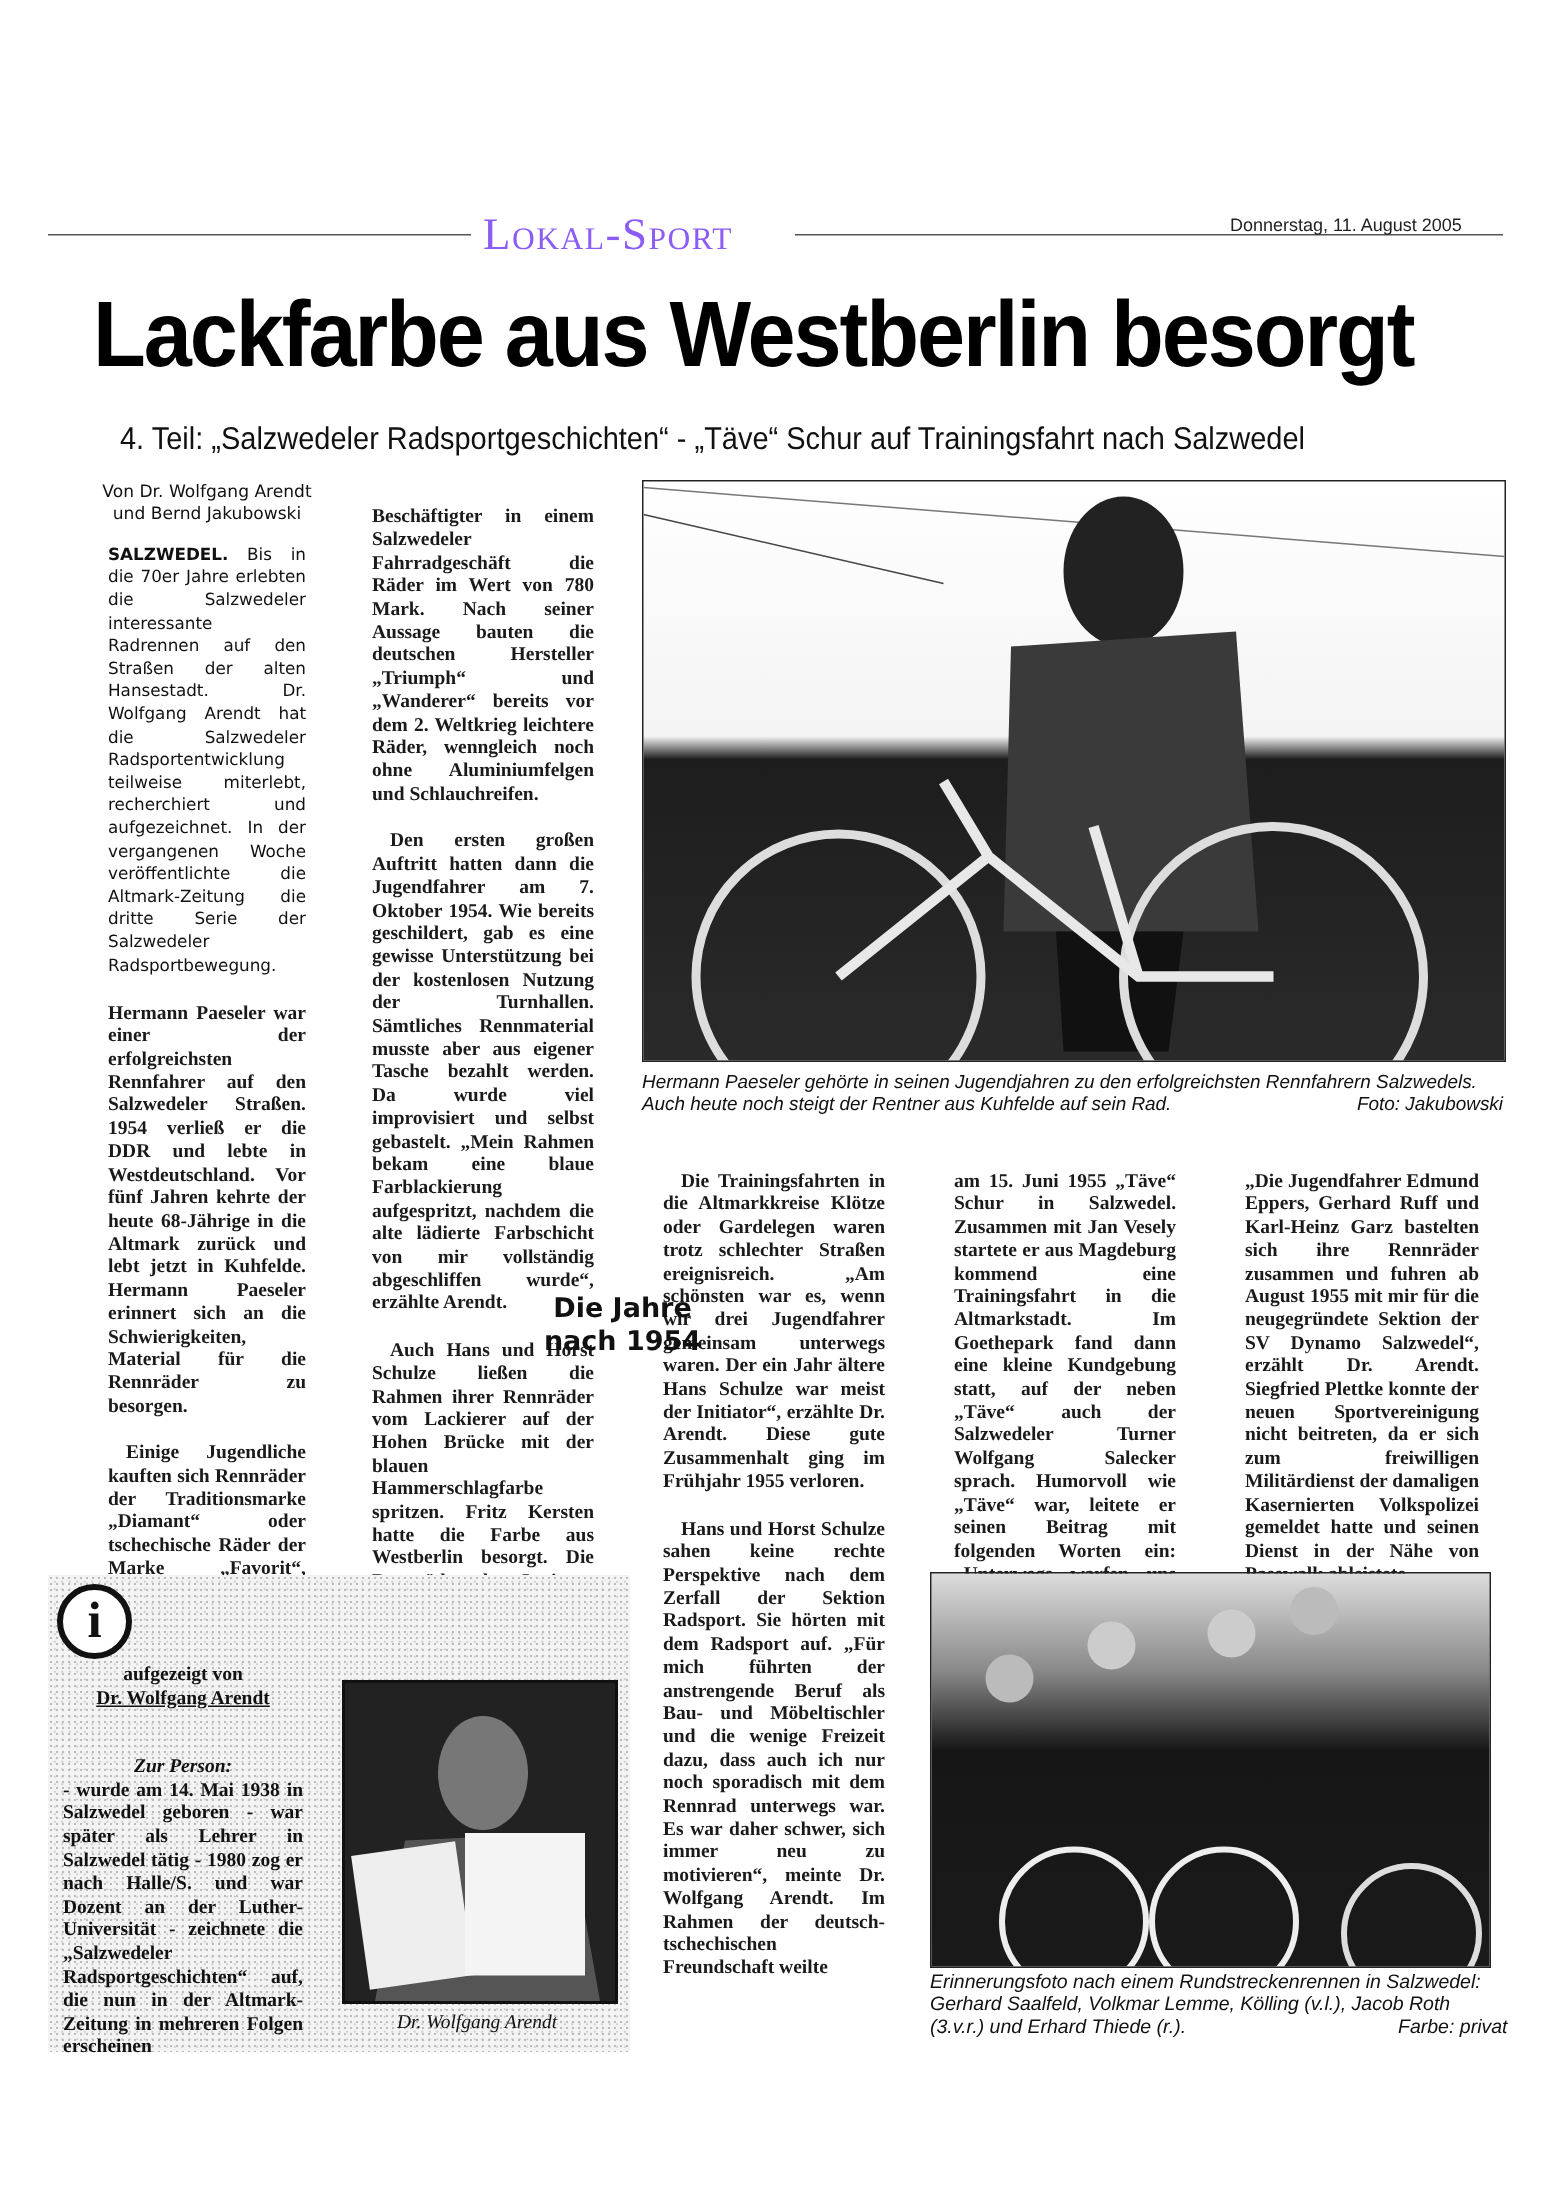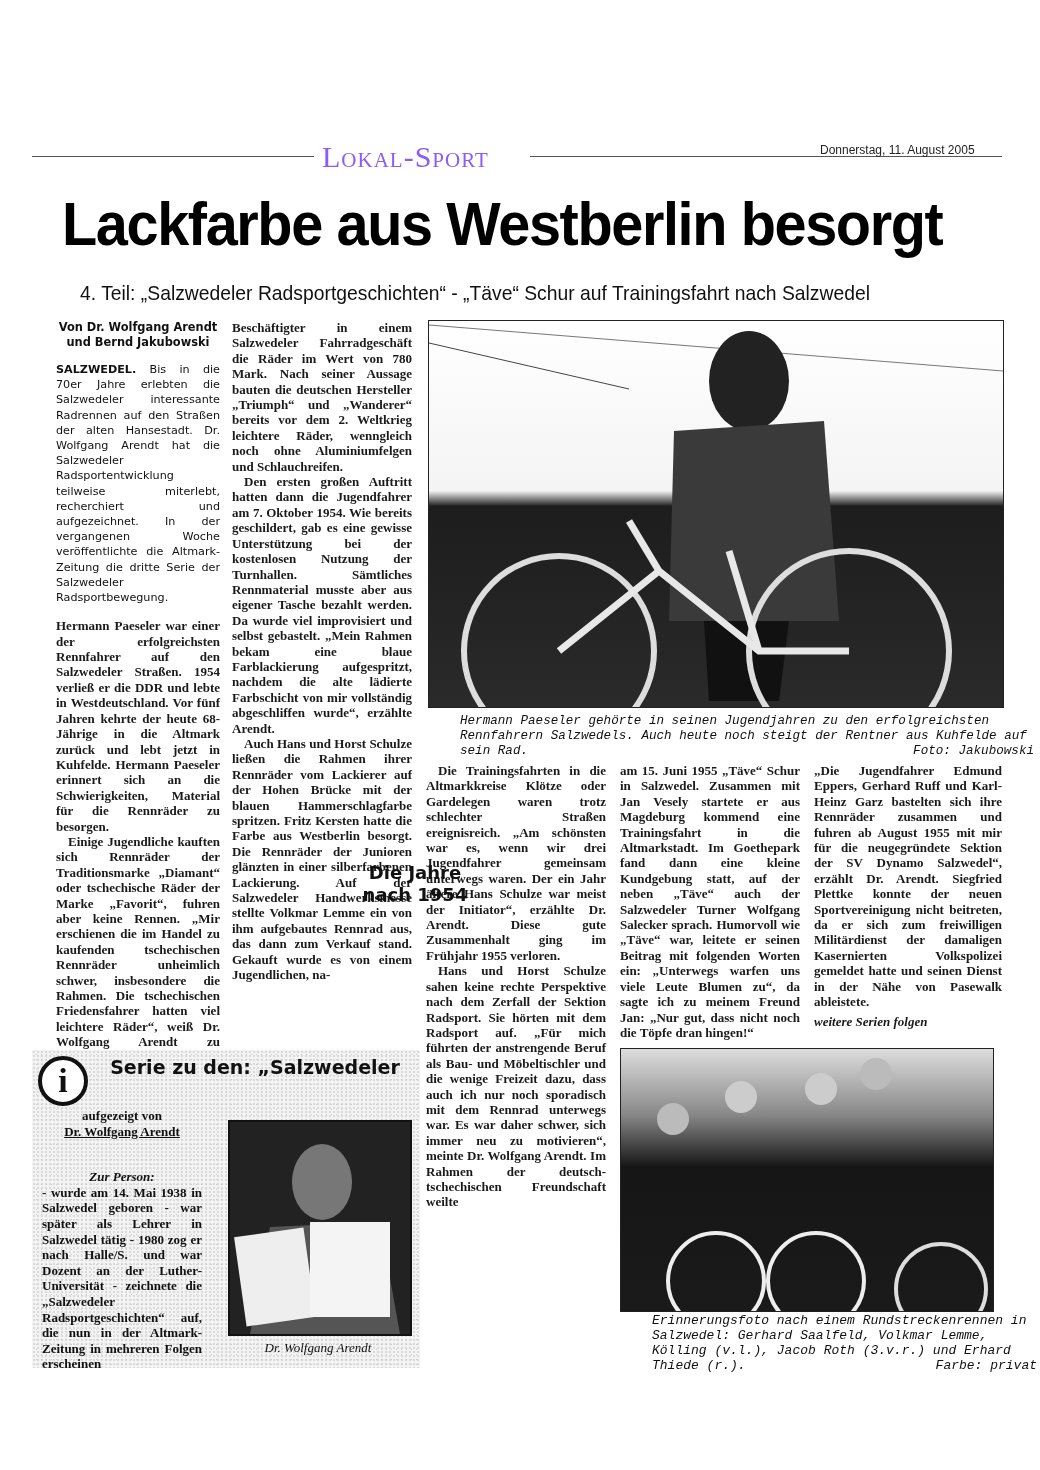--- a/index.html
+++ b/index.html
@@ -7,28 +7,28 @@
   .abs { position:absolute; }
 
   
   .rule { position:absolute; height:1px; background:#555; top:156px; }
   #section { left:322px; top:140px; font-family:"Liberation Serif",serif; font-size:30px; letter-spacing:1px; font-variant:small-caps; color:#8b5cf6; }
   #date { left:820px; top:143px; font-family:"Liberation Sans",sans-serif; font-size:12px; color:#222; }
   #headline { left:62px; top:188px; font-family:"Liberation Sans",sans-serif; font-weight:bold; font-size:62px; letter-spacing:-1.5px; color:#000; white-space:nowrap; transform:scaleX(0.93); transform-origin:left top; }
   #subhead { left:80px; top:281px; font-family:"Liberation Sans",sans-serif; font-size:21px; white-space:nowrap; transform:scaleX(0.92); transform-origin:left top; }
 
   .col { position:absolute; font-size:12.4px; line-height:15.2px; text-align:justify; hyphens:manual; }
-  .col p { margin:0; text-indent:0; }
+  .col p { margin:16px; text-indent:0; }
   .col p.ind { text-indent:12px; }
   .sanscol { font-family:"DejaVu Sans",sans-serif; font-size:11.2px; line-height:15.2px; }
   .serifcol { font-family:"Liberation Serif",serif; font-size:13px; line-height:15.4px; font-weight:bold; color:#1a1a1a; }
-  .byline { font-family:"DejaVu Sans",sans-serif; font-weight:bold; font-size:11.4px; line-height:15px; text-align:center; }
+  .byline { font-family:"DejaVu Sans",sans-serif; font-weight:normal; font-size:11.4px; line-height:15px; text-align:center; }
 
   .photo { position:absolute; border:1px solid #222; overflow:hidden; }
-  .caption { position:absolute; font-family:Liberation Mono, monospace; font-style:italic; font-size:12.6px; line-height:15px;margin-left:32px; }
+  .caption { position:absolute; font-family:Liberation Sans, sans-serif; font-style:italic; font-size:12.6px; line-height:15px; }
   .caption .credit { float:right; }
 
   #zwischen { left:360px; top:862px; width:110px; text-align:center; font-family:"DejaVu Sans",sans-serif; font-weight:bold; font-size:18px; line-height:22px; }
 
   
   #infobox { left:32px; top:1050px; width:388px; height:318px; background:
       radial-gradient(#bbb 0.6px, transparent 0.8px) 0 0/4px 4px,
       radial-gradient(#ccc 0.6px, transparent 0.8px) 2px 2px/5px 5px, #f3f3f3; }
   #info-icon { left:38px; top:1056px; width:50px; height:50px; border:4px solid #111; border-radius:50%; box-sizing:border-box; text-align:center; font-family:"Liberation Serif",serif; font-weight:bold; font-size:34px; line-height:42px; color:#111; background:#fff; }
   #info-title { left:110px; top:1056px; width:290px; text-align:center; font-family:"DejaVu Sans",sans-serif; font-weight:bold; font-size:19px; line-height:22px; }
@@ -113,21 +113,20 @@
   </svg>
 </div>
 <div class="caption" style="left:620px;top:1313px;width:385px;font-size:13px;">
   <span>Erinnerungsfoto nach einem Rundstreckenrennen in Salzwedel: Gerhard Saalfeld, Volkmar Lemme, Kölling (v.l.), Jacob Roth (3.v.r.) und Erhard Thiede (r.).</span>
   <span class="credit">Farbe: privat</span>
 </div>
 
 <div class="abs" id="infobox"></div>
 <div class="abs" id="info-icon">i</div>
 <div class="abs" id="info-title">
-  <div>Serie zu den: „Salzwedeler</div>
 </div>
 <div class="abs" id="info-text">
   <span class="c">aufgezeigt von</span>
   <span class="c u">Dr. Wolfgang Arendt</span>
   <span class="c" style="margin-top:30px;font-style:italic;">Zur Person:</span>
   <span>- wurde am 14. Mai 1938 in Salzwedel geboren - war später als Lehrer in Salzwedel tätig - 1980 zog er nach Halle/S. und war Dozent an der Luther-Universität - zeichnete die „Salzwedeler Radsportgeschichten“ auf, die nun in der Altmark-Zeitung in mehreren Folgen erscheinen</span>
 </div>
 <div class="abs" id="info-photo">
   <svg width="180" height="212">
     <ellipse cx="92" cy="60" rx="30" ry="38" fill="#777"></ellipse>

